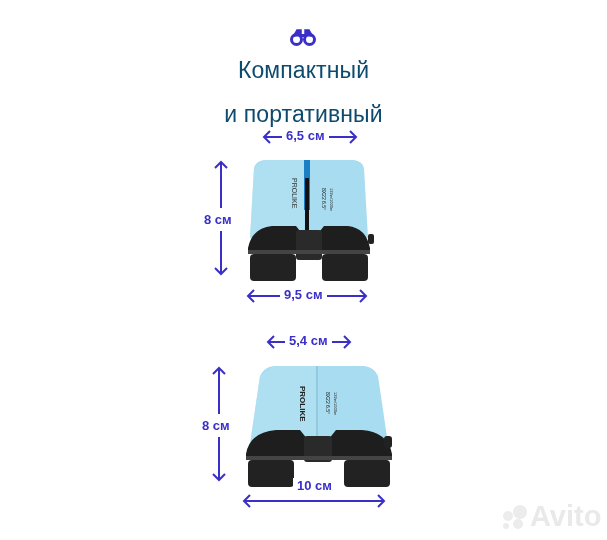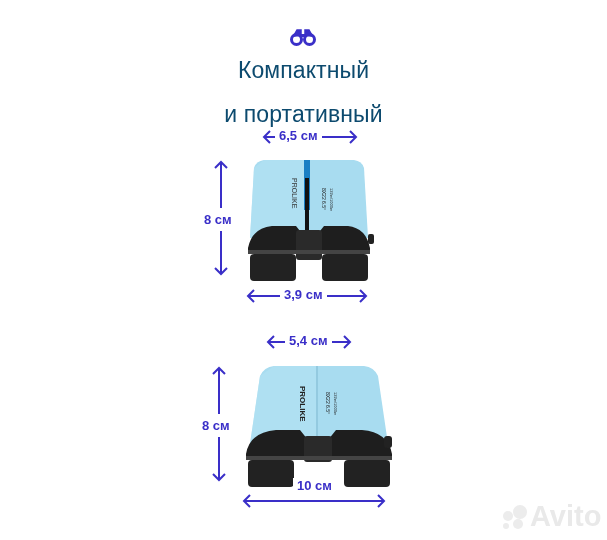--- a/index.html
+++ b/index.html
@@ -24,21 +24,21 @@
 <div class="abs title" style="top:56px;">Компактный</div>
 <div class="abs title" style="top:72px;margin-top:28px;">и портативный</div>
 
 <div>
 
   <svg class="abs" style="left:262px;top:130px;" width="96" height="14" viewBox="0 0 96 14">
     <line x1="2" y1="7" x2="94" y2="7" stroke="#3a2fc8" stroke-width="2"></line>
     <polyline points="8,1 2,7 8,13" fill="none" stroke="#3a2fc8" stroke-width="2"></polyline>
     <polyline points="88,1 94,7 88,13" fill="none" stroke="#3a2fc8" stroke-width="2"></polyline>
   </svg>
-  <div class="abs dim dimtext" style="left:275px;top:128px;">6,5 см</div>
+  <div class="abs dim dimtext" style="left:282px;top:128px;">6,5 см</div>
 
   <svg class="abs" style="left:214px;top:160px;" width="14" height="116" viewBox="0 0 14 116">
     <line x1="7" y1="2" x2="7" y2="114" stroke="#3a2fc8" stroke-width="2"></line>
     <polyline points="1,8 7,2 13,8" fill="none" stroke="#3a2fc8" stroke-width="2"></polyline>
     <polyline points="1,108 7,114 13,108" fill="none" stroke="#3a2fc8" stroke-width="2"></polyline>
   </svg>
   <div class="abs dim dimtext" style="left:202px;top:208px;padding:4px 2px;">8 см</div>
 
   <svg class="abs" style="left:244px;top:158px;" width="130" height="125" viewBox="0 0 130 125">
     <path d="M20 2 L110 2 Q118 3 120 10 L124 80 L6 80 L10 10 Q12 3 20 2 Z" fill="#a8dcf0"></path>
@@ -54,21 +54,21 @@
     <rect x="6" y="96" width="46" height="27" rx="4" fill="#222"></rect>
     <rect x="78" y="96" width="46" height="27" rx="4" fill="#222"></rect>
     <rect x="124" y="76" width="6" height="10" rx="2" fill="#222"></rect>
   </svg>
 
   <svg class="abs" style="left:246px;top:289px;" width="122" height="14" viewBox="0 0 122 14">
     <line x1="2" y1="7" x2="120" y2="7" stroke="#3a2fc8" stroke-width="2"></line>
     <polyline points="8,1 2,7 8,13" fill="none" stroke="#3a2fc8" stroke-width="2"></polyline>
     <polyline points="114,1 120,7 114,13" fill="none" stroke="#3a2fc8" stroke-width="2"></polyline>
   </svg>
-  <div class="abs dim dimtext" style="left:280px;top:287px;">3,9 см</div>
+  <div class="abs dim dimtext" style="left:280px;top:287px;">9,5 см</div>
 </div>
 
 <div>
   <svg class="abs" style="left:266px;top:335px;" width="86" height="14" viewBox="0 0 86 14">
     <line x1="2" y1="7" x2="84" y2="7" stroke="#3a2fc8" stroke-width="2"></line>
     <polyline points="8,1 2,7 8,13" fill="none" stroke="#3a2fc8" stroke-width="2"></polyline>
     <polyline points="78,1 84,7 78,13" fill="none" stroke="#3a2fc8" stroke-width="2"></polyline>
   </svg>
   <div class="abs dim dimtext" style="left:285px;top:333px;">5,4 см</div>
 

